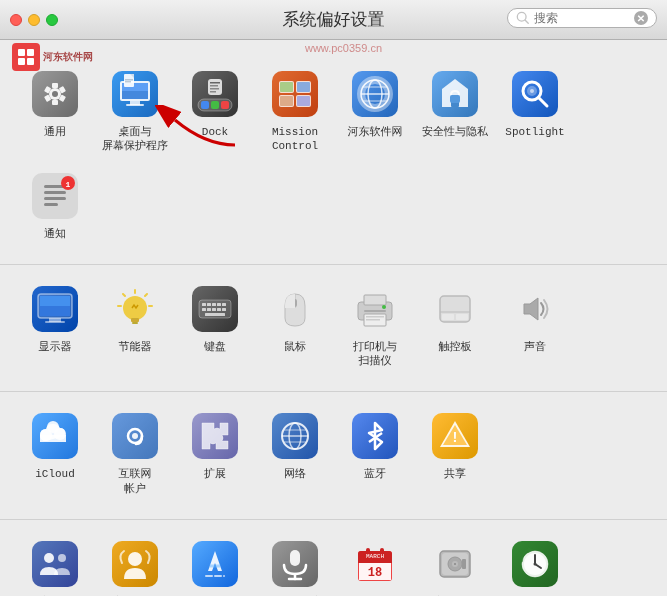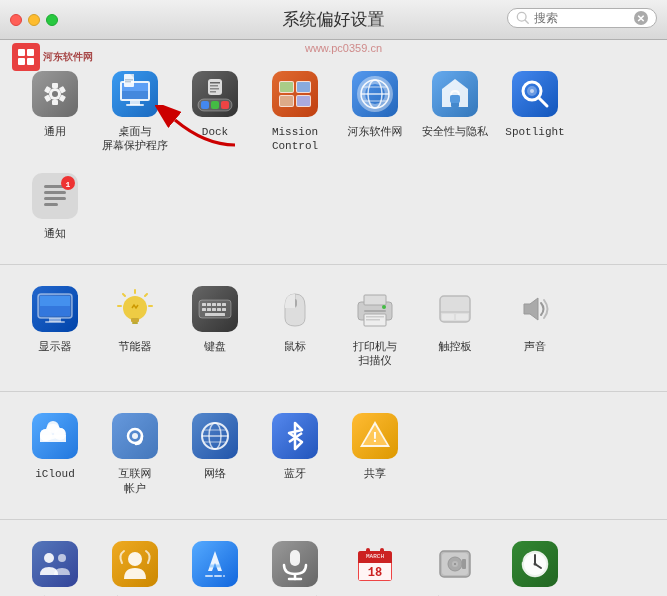--- a/index.html
+++ b/index.html
@@ -613,20 +613,36 @@
             </defs>
 
           <circle cx="23" cy="23" r="7" fill="none" stroke="white" stroke-width="2.5"></circle>
           <circle cx="23" cy="23" r="3" fill="white" opacity="0.9"></circle>
           <path d="M30,23 Q30,31 24,31" fill="none" stroke="white" stroke-width="2.5" stroke-linecap="round"></path>
         </svg>
       </div>
       <span class="label">互联网<br>帐户</span>
     </div>
 
+    <div class="pref-item">
+      <div class="icon-wrap">
+        <svg width="46" height="46" viewBox="0 0 46 46">
+          <rect width="46" height="46" rx="10" fill="url(#gExt)"></rect>
+          <defs>
+              <linearGradient id="gExt" x1="0" y1="0" x2="1" y2="1">
+                <stop offset="0%" stop-color="#9999cc"></stop>
+                <stop offset="100%" stop-color="#6666aa"></stop>
+              </linearGradient>
+            </defs>
+
+          <path d="M10,10 L22,10 L22,16 Q25,14 28,16 L28,10 L36,10 L36,22 L30,22 Q32,25 30,28 L36,28 L36,36 L24,36 L24,30 Q21,32 18,30 L18,36 L10,36 Z" fill="rgba(255,255,255,0.75)" stroke="rgba(255,255,255,0.4)" stroke-width="1"></path>
+        </svg>
+      </div>
+      <span class="label">扩展</span>
+    </div>
 
     <div class="pref-item">
       <div class="icon-wrap">
         <svg width="46" height="46" viewBox="0 0 46 46">
           <rect width="46" height="46" rx="10" fill="url(#gNetw)"></rect>
           <defs>
               <linearGradient id="gNetw" x1="0" y1="0" x2="1" y2="1">
                 <stop offset="0%" stop-color="#5588cc"></stop>
                 <stop offset="100%" stop-color="#2255aa"></stop>
               </linearGradient>

